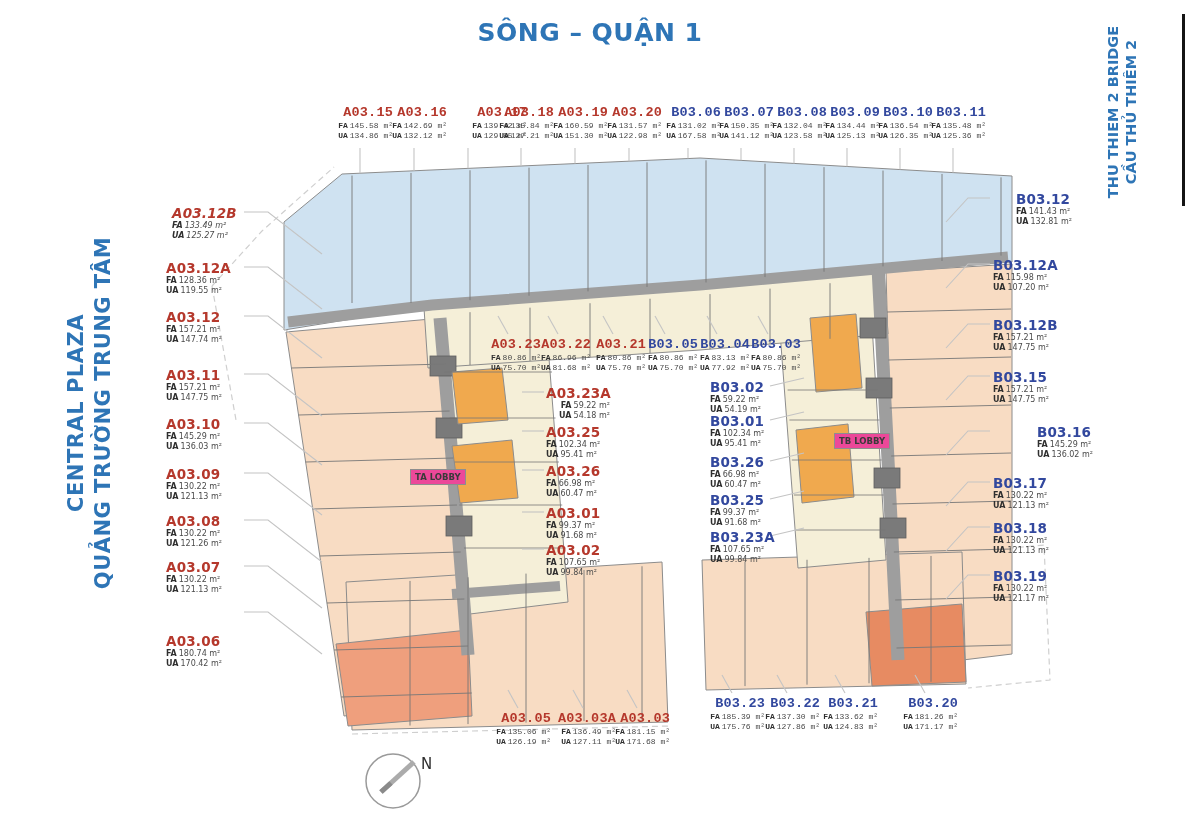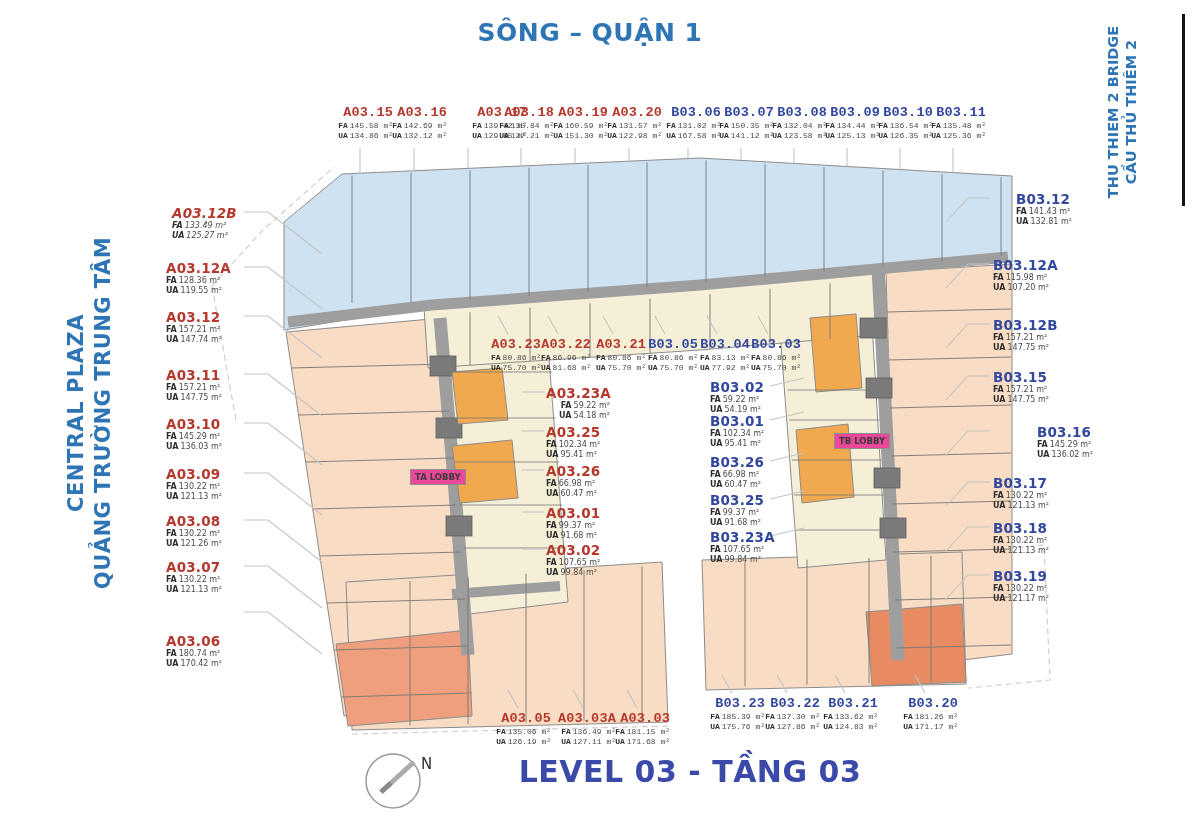--- a/index.html
+++ b/index.html
@@ -461,21 +461,20 @@
         <div class="uname b">B03.20</div>
         <div class="uarea"><span class="k">FA</span><span>181.26 m²</span></div>
         <div class="uarea"><span class="k">UA</span><span>171.17 m²</span></div>
       </div>
     </div>
 
 <div class="title-top">
   <div class="l2">SÔNG – QUẬN 1</div>
 </div>
 
-<div class="title-bottom">LEVEL 03 - TẦNG 03</div>
 
 <div class="landmark-left">
   <div class="l1">CENTRAL PLAZA</div>
   <div class="l2">QUẢNG TRƯỜNG TRUNG TÂM</div>
 </div>
 
 <div class="landmark-right">
   <div class="l1">THU THIEM 2 BRIDGE</div>
   <div class="l2">CẦU THỦ THIÊM 2</div>
 </div>

